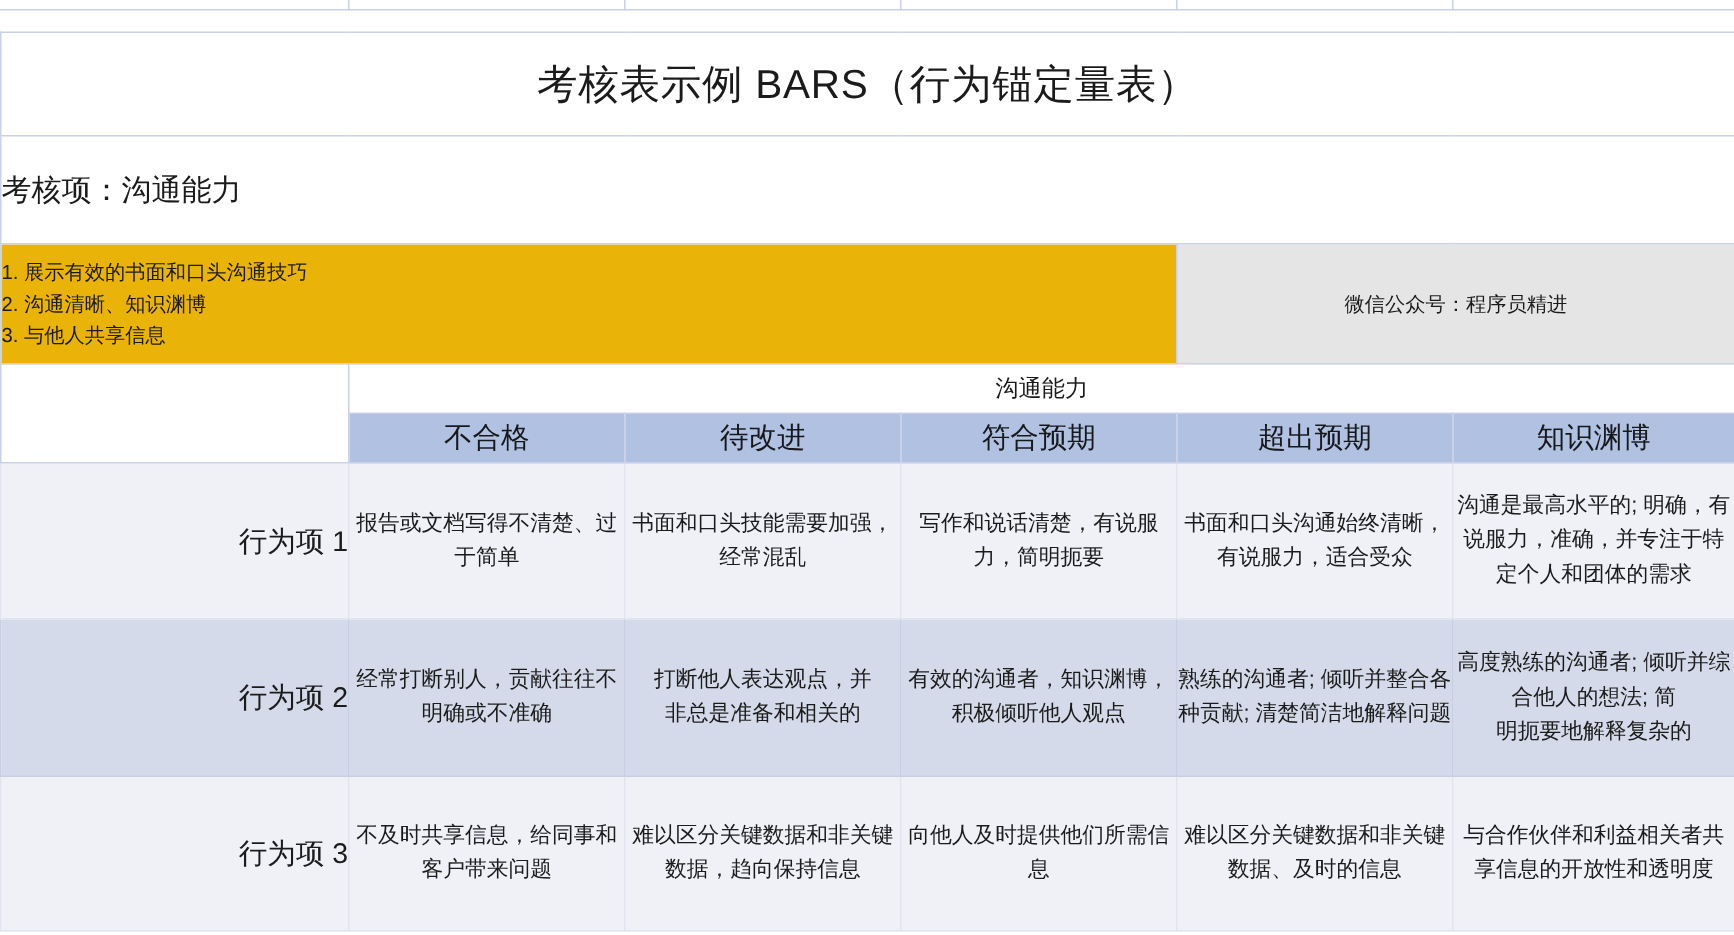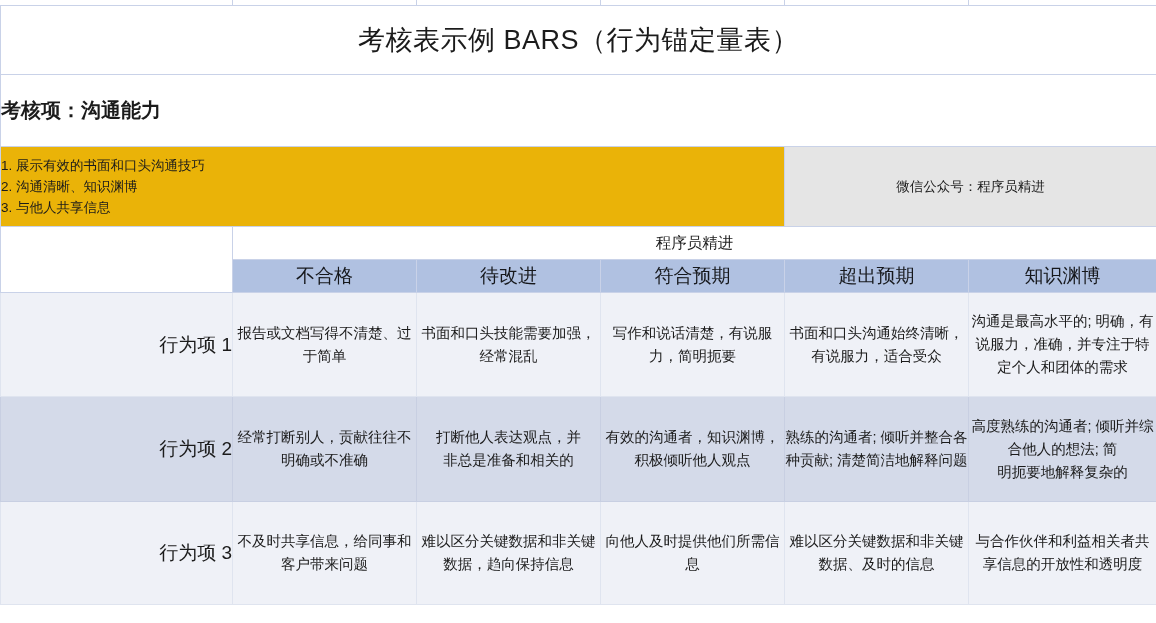--- a/index.html
+++ b/index.html
@@ -37,21 +37,21 @@
   .grid-strip .gcell {
     position: absolute;
     top: 0;
     height: 7px;
     border-left: 1px solid #c9d2e8;
     box-sizing: border-box;
   }
 
   table.bars {
     position: absolute;
-    top: 5px;
+    top: 21px;
     left: 0;
     width: 1156px;
     border-collapse: collapse;
     table-layout: fixed;
   }
   table.bars td {
     border: 1px solid #c9d2e8;
     box-sizing: border-box;
     vertical-align: middle;
     padding: 0;
@@ -69,21 +69,20 @@
   }
 
   
   .item-cell {
     height: 72px;
     text-align: left;
     padding-left: 14px;
     font-size: 20px;
     background: #fff;
     color: #1b1b1b;
-    font-weight: bold;
   }
 
   
   .notes-cell {
     height: 80px;
     padding: 6px 0 6px 10px;
     background: #eab308;
     vertical-align: middle;
   }
   .notes-cell ol {
@@ -183,21 +182,21 @@
             <li>1. 展示有效的书面和口头沟通技巧</li>
             <li>2. 沟通清晰、知识渊博</li>
             <li>3. 与他人共享信息</li>
           </ol>
         </td>
         <td class="wechat-cell" colspan="2">微信公众号：程序员精进</td>
       </tr>
 
       <tr>
         <td class="blank-tall" rowspan="2"></td>
-        <td class="options-cell" colspan="5">程序员精进</td>
+        <td class="options-cell" colspan="5">沟通能力</td>
       </tr>
 
       <tr>
         <td class="level-cell">不合格</td>
         <td class="level-cell">待改进</td>
         <td class="level-cell">符合预期</td>
         <td class="level-cell">超出预期</td>
         <td class="level-cell">知识渊博</td>
       </tr>
 

